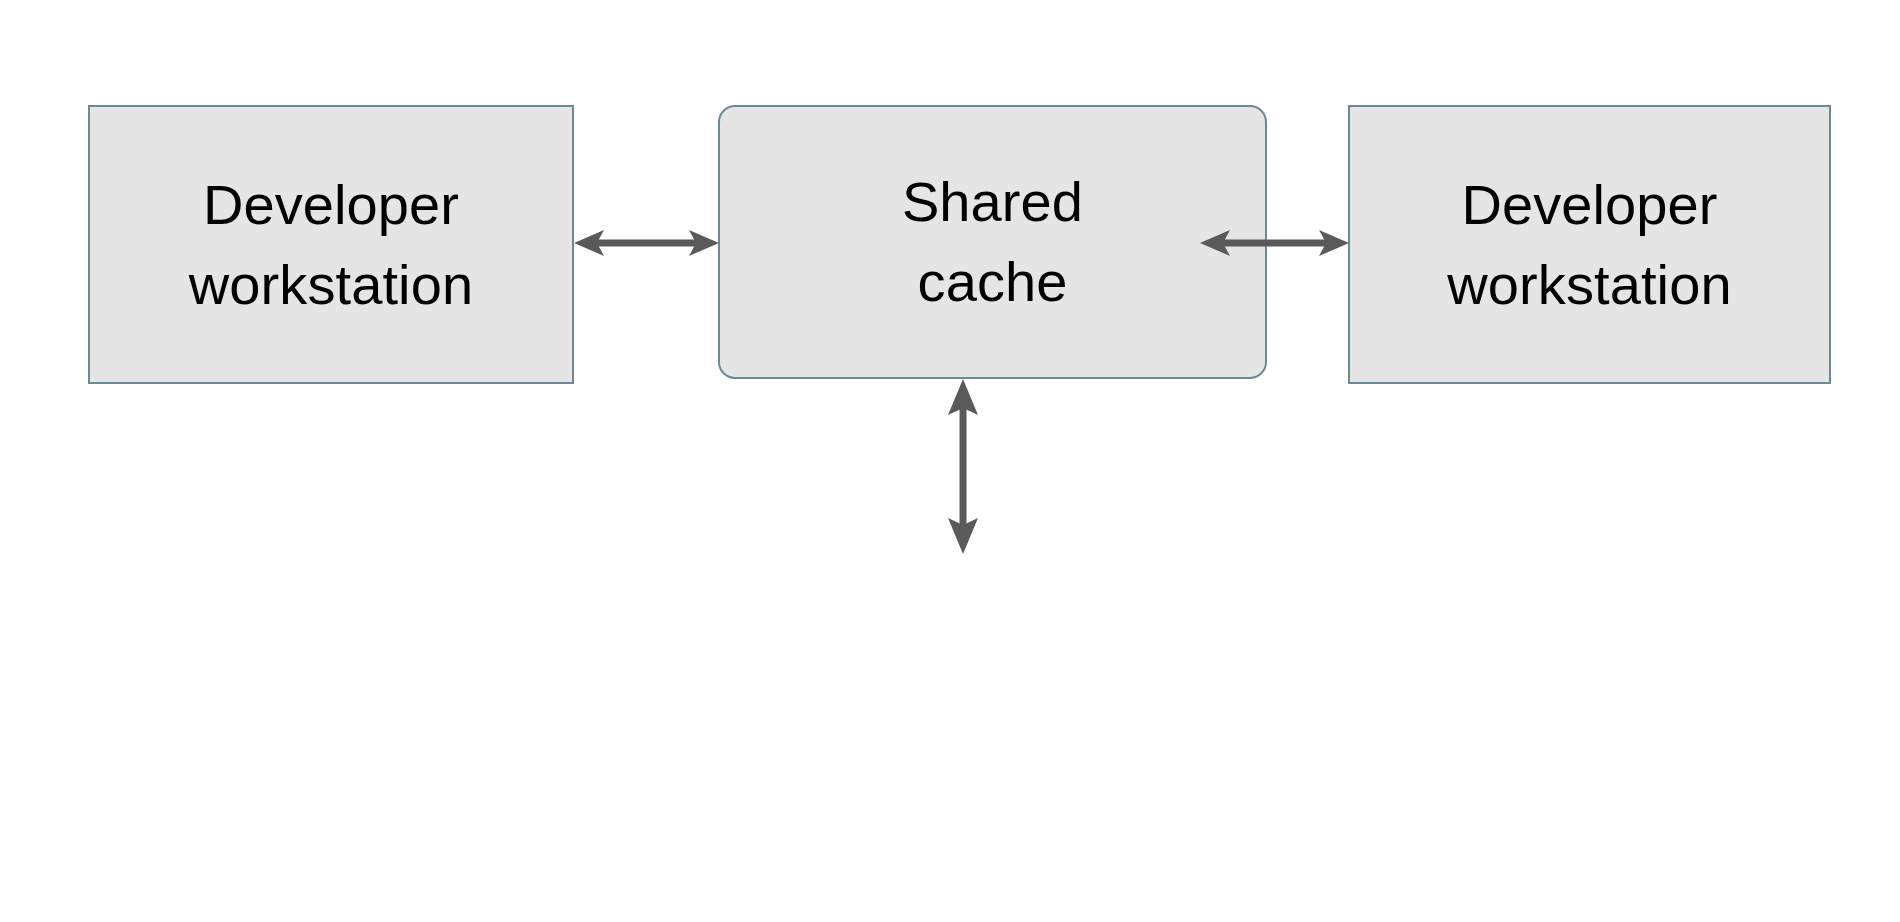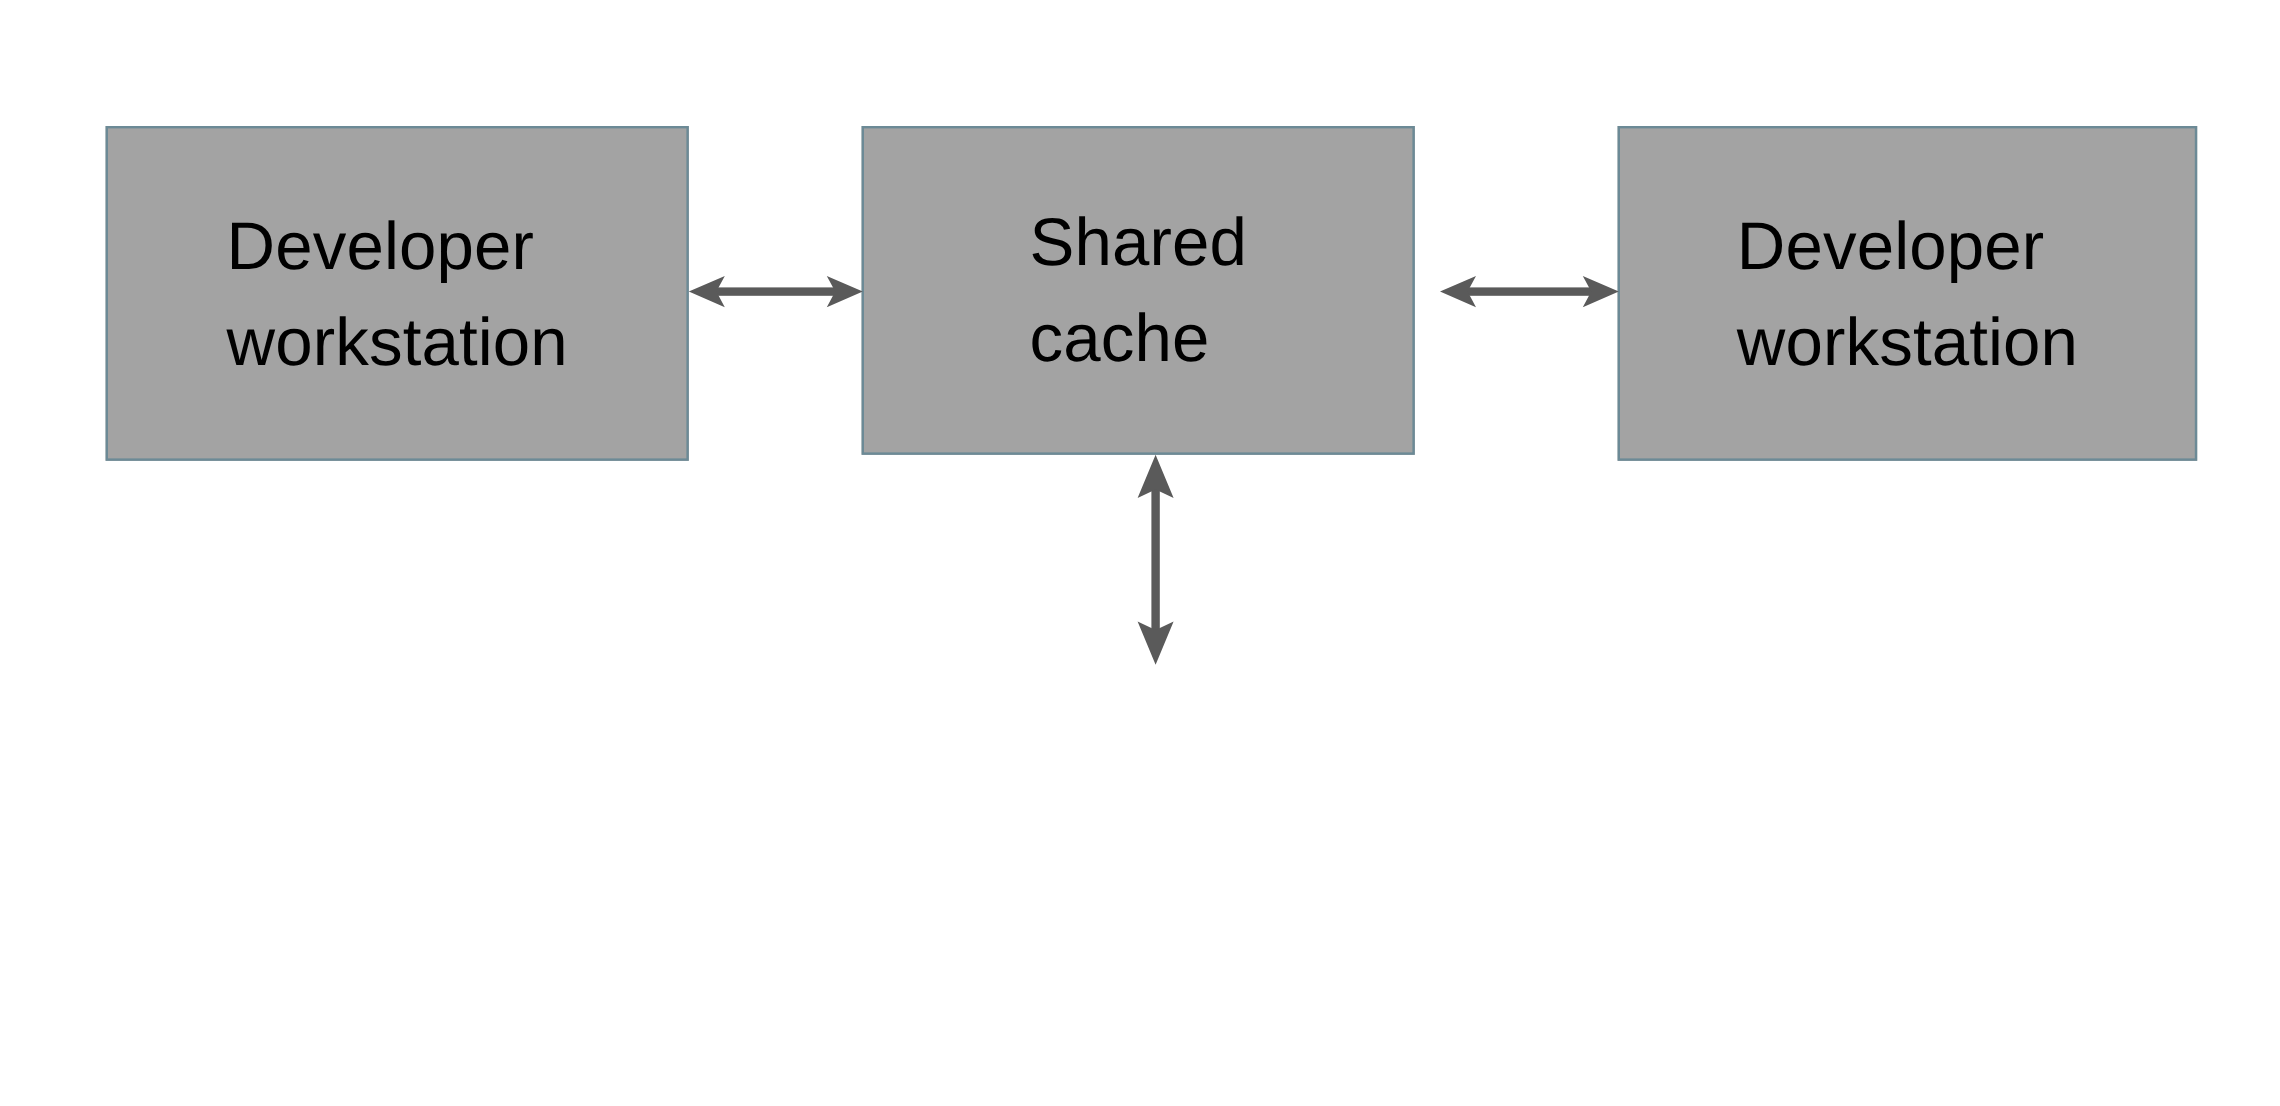--- a/index.html
+++ b/index.html
@@ -16,40 +16,40 @@
   }
   #canvas {
     position: relative;
     width: 1900px;
     height: 922px;
     background: #ffffff;
   }
   .node {
     position: absolute;
     box-sizing: border-box;
-    background: #a3a3a3;
+    background: #e5e5e5;
     border: 2px solid #6c8a96;
     display: flex;
     align-items: center;
     justify-content: center;
-    text-align: left;
+    text-align: center;
   }
   .node-label {
     font-family: "Liberation Sans", sans-serif;
     font-size: 56px;
     line-height: 1.42;
     color: #000000;
     font-weight: 400;
     letter-spacing: 0.1px;
     white-space: pre-line;
     padding: 0 10px;
   }
   
   #node-dev-left   { left: 88px;   top: 105px; width: 486px; height: 279px; }
-  #node-cache      { left: 718px;  top: 105px; width: 461px; height: 274px; }
+  #node-cache      { left: 718px;  top: 105px; width: 549px; height: 274px; border-radius: 17px; }
   #node-dev-right  { left: 1348px; top: 105px; width: 483px; height: 279px; }
   #node-ci         { left: 718px;  top: 553px; width: 483px; height: 279px; }
 
   .edge {
     position: absolute;
     overflow: visible;
   }
   #edge-left-cache  { left: 574px;  top: 205px; width: 145px; height: 80px; }
   #edge-cache-right { left: 1200px; top: 205px; width: 149px; height: 80px; }
   #edge-cache-ci    { left: 923px;  top: 379px; width: 80px;  height: 175px; }

